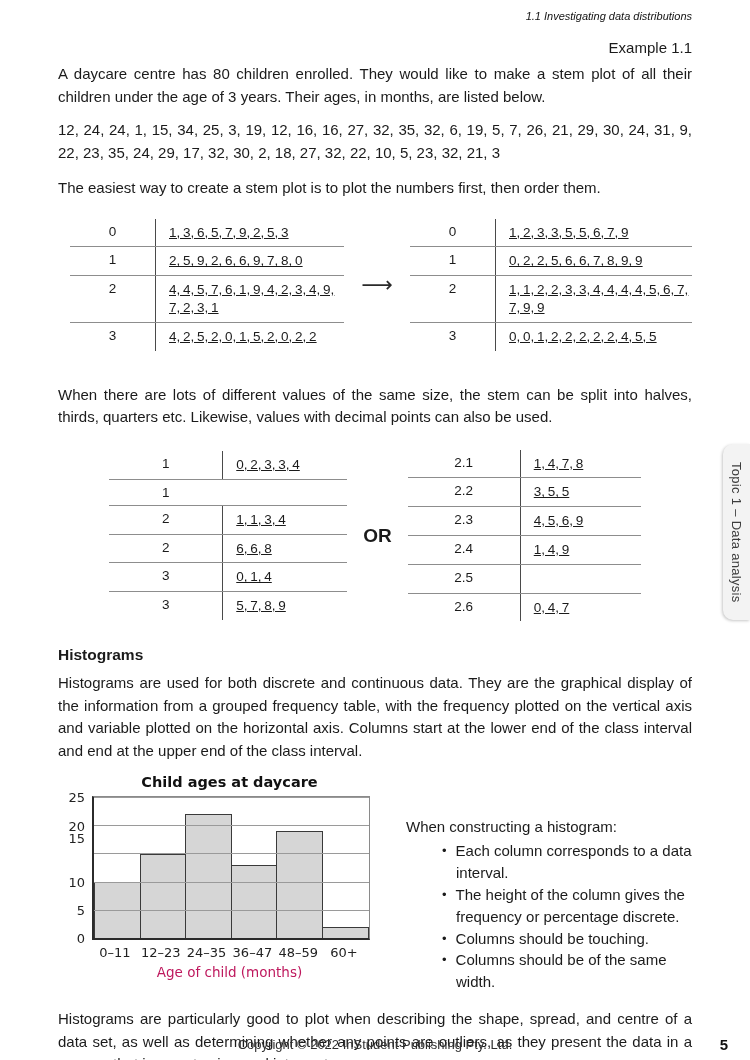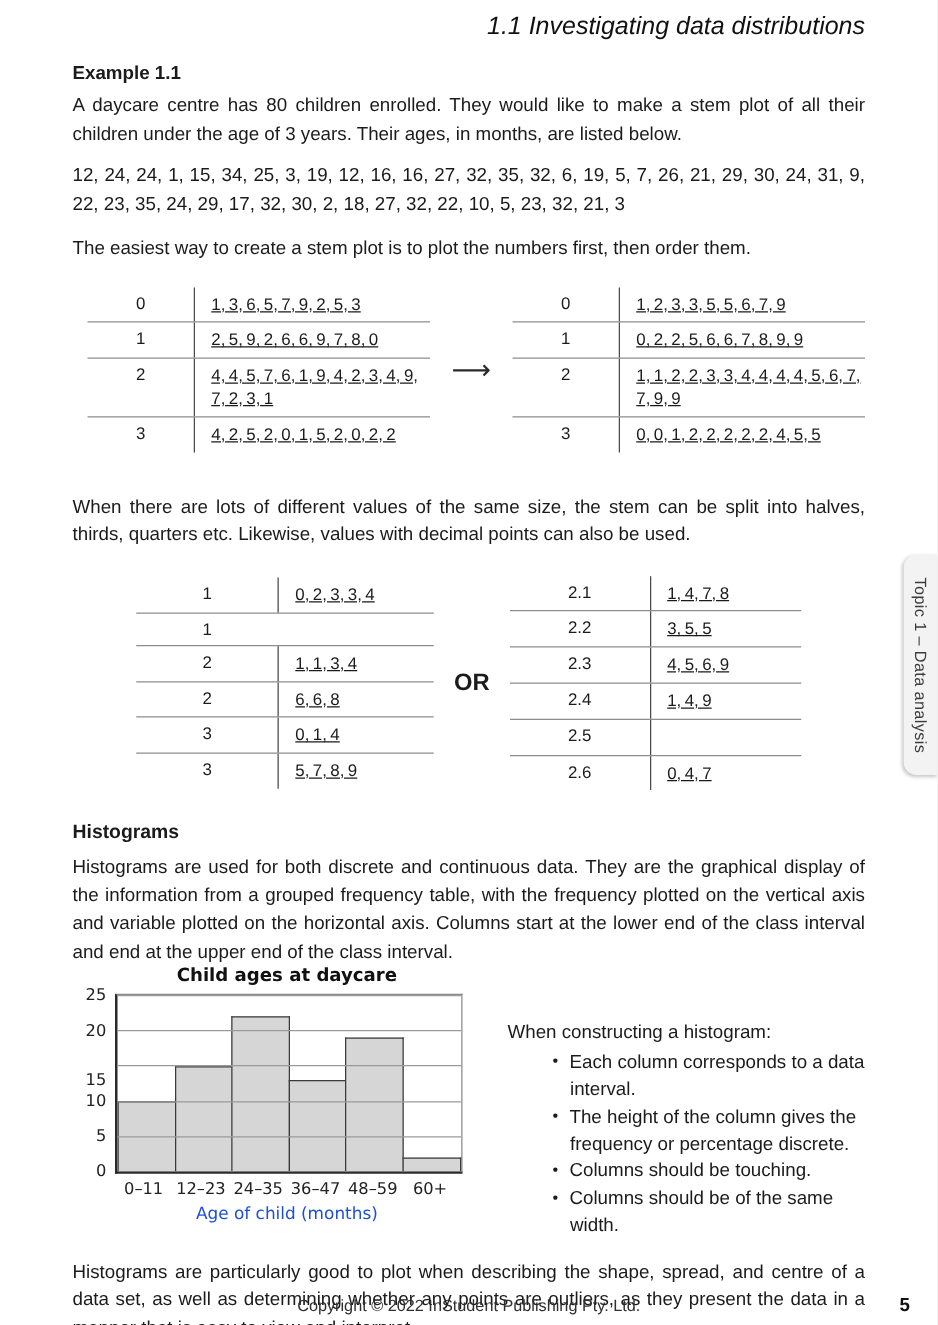--- a/index.html
+++ b/index.html
@@ -1,22 +1,22 @@
 <!DOCTYPE html>
 <html><head>
 <meta charset="utf-8">
 <style>
   html,body{margin:0;padding:0;background:#e9e9e9;}
   .page{position:relative;width:750px;height:1060px;background:#ffffff;margin:0 auto;
         font-family:"Liberation Sans",sans-serif;color:#1b1b1b;overflow:hidden;}
   .content{padding:0 58px;}
 
-  .running-head{padding-top:10px;text-align:right;font-style:italic;font-size:20px;color:#111;}
-
-  .example-title{margin-top:17px;font-weight:bold;font-size:15px;}
+  .running-head{padding-top:10px;text-align:right;font-style:italic;font-size:11px;color:#111;}
+
+  .example-title{margin-top:17px;font-weight:normal;font-size:15px;text-align:right;}
   p{margin:0;font-size:15px;line-height:1.5;}
   .just{text-align:justify;}
   .it{}
   .example-intro{margin-top:7px;}
   .data-list{margin-top:11px;}
   .method-note{margin-top:13px;}
 
   
   .stem-pair{display:flex;align-items:center;margin-top:19px;}
   .stemtable{font-size:13.5px;}
@@ -33,33 +33,33 @@
   .t-halves{width:238px;}
   .t-halves .stem{width:113px;}
   .t-decimal{width:233px;}
   .t-decimal .stem{width:112px;}
   .or-label{font-weight:bold;font-size:19px;}
 
   .hist-heading{margin-top:25px;font-weight:bold;font-size:15.5px;}
   .hist-intro{margin-top:8px;}
 
   
-  .chart-row{display:flex;}
+  .chart-row{display:flex;margin-top:12px;}
   .chart{width:342px;flex:none;font-family:"DejaVu Sans",sans-serif;}
   .chart-title{margin-left:34px;width:275px;text-align:center;font-weight:bold;font-size:14.5px;color:#111;}
   .plot{position:relative;margin-left:34px;margin-top:6px;width:275px;height:141px;
         border:1px solid #8a8a8a;border-left:2px solid #2b2b2b;border-bottom:2px solid #2b2b2b;
         box-sizing:content-box;}
   .gridline{position:absolute;left:0;right:0;height:1px;background:#9a9a9a;}
   .bars{position:absolute;left:0;bottom:0;width:100%;height:100%;display:flex;align-items:flex-end;}
   .bar{box-sizing:border-box;width:47px;flex:none;background:#d6d6d6;border:1.5px solid #3a3a3a;border-bottom:none;}
   .ytick{position:absolute;right:calc(100% + 9px);font-size:13px;color:#222;}
   .xlabels{display:flex;margin-left:34px;width:275px;margin-top:5px;font-size:13px;color:#222;}
   .xcell{flex:1;text-align:center;}
-  .x-axis-label{margin-left:34px;width:275px;text-align:center;font-size:13.5px;margin-top:4px;color:#1d4ed8;}
+  .x-axis-label{margin-left:34px;width:275px;text-align:center;font-size:13.5px;margin-top:4px;color:#be185d;}
 
   .construct{flex:1;padding-left:6px;padding-top:44px;}
   .construct-title{font-size:15px;}
   ul.construct-list{margin:5px 0 0 0;padding-left:36px;list-style:none;font-size:15px;line-height:1.45;}
   ul.construct-list li{padding-left:14px;text-indent:-14px;}
   ul.construct-list li::before{content:"\2022";margin-right:9px;font-size:13px;position:relative;top:-1px;}
 
   .hist-outro{margin-top:15px;}
 
   
@@ -198,21 +198,21 @@
               <div class="bar" style="height: 11.28px; background: rgb(214, 214, 214); border-color: rgb(58, 58, 58); margin-left: -1.5px;"></div>
             </div>
         <div class="gridline" style="bottom: 27.7px;"></div>
             <div class="gridline" style="bottom: 55.9px;"></div>
             <div class="gridline" style="bottom: 84.1px;"></div>
             <div class="gridline" style="bottom: 112.3px;"></div>
             <div class="gridline" style="bottom: 140.5px;"></div>
             <div class="ytick" style="bottom: -8px;">0</div>
             <div class="ytick" style="bottom: 20.2px;">5</div>
             <div class="ytick" style="bottom: 48.4px;">10</div>
-            <div class="ytick" style="bottom: 65px; text-align: right;">15</div>
+            <div class="ytick" style="bottom: 92px; text-align: right;">15</div>
             <div class="ytick" style="bottom: 104.8px;">20</div>
             <div class="ytick" style="bottom: 133px;">25</div>
           </div>
         <div class="xlabels">
             <div class="xcell">0–11</div>
             <div class="xcell">12–23</div>
             <div class="xcell">24–35</div>
             <div class="xcell">36–47</div>
             <div class="xcell">48–59</div>
             <div class="xcell">60+</div>

